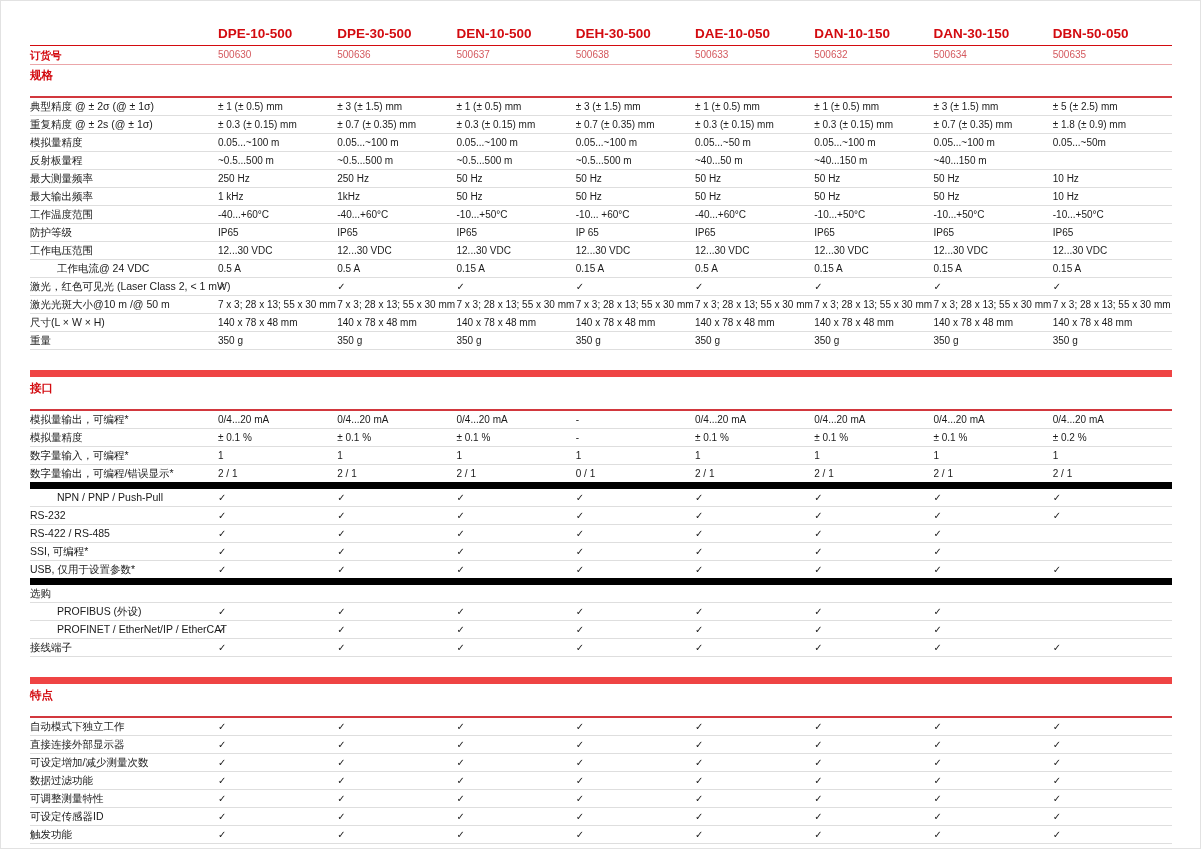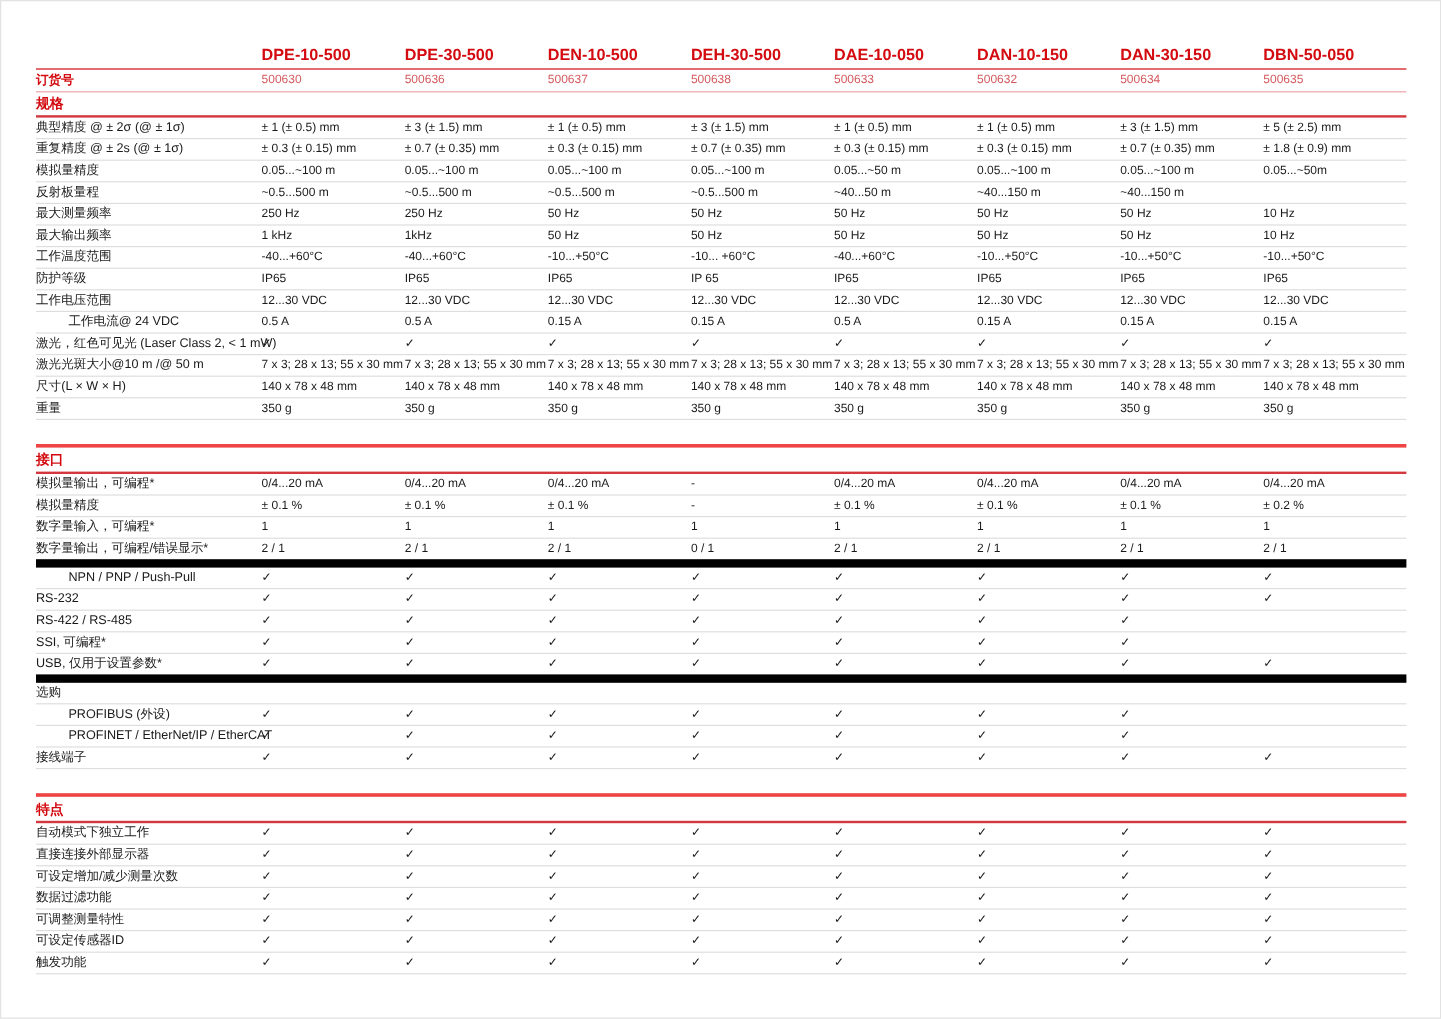--- a/index.html
+++ b/index.html
@@ -1,39 +1,39 @@
 <!DOCTYPE html>
 <html><head>
 <meta charset="utf-8">
 <style>
   html,body{margin:0;padding:0;}
   body{
     width:1201px;height:849px;position:relative;background:#ffffff;
     font-family:"Liberation Sans","DejaVu Sans",sans-serif;color:#1a1a1a;
     box-shadow:inset 0 0 0 1px #e2e2e2;overflow:hidden;
   }
-  .table{position:absolute;left:30px;top:38px;width:1142px;}
+  .table{position:absolute;left:30px;top:26px;width:1142px;}
   .row{display:grid;grid-template-columns:188px repeat(8,1fr);align-items:end;}
   .cell{font-size:10px;line-height:15px;white-space:nowrap;overflow:visible;padding:0;}
   .label-cell{font-size:10.5px;color:#1a1a1a;}
   .label-cell.indent{padding-left:27px;}
   
   .header-row{border-bottom:1px solid #d30b10;padding-bottom:3px;}
   .product-name{font-size:13.5px;font-weight:bold;color:#d30b10;line-height:16px;}
   
   .order-row{border-bottom:1px solid #eba6a9;}
   .order-row .cell{line-height:16px;padding:1px 0;}
   .order-label{font-weight:bold;color:#d30b10;}
   .order-no{color:#d4595e;}
   
   .section-header{
     font-size:11.5px;font-weight:bold;color:#d30b10;
-    line-height:14px;padding:3px 0 2px;border-bottom:2px solid #d2383e;
+    line-height:14px;padding:3px 0 14px;border-bottom:2px solid #d2383e;
   }
-  .section-header.gap{margin-top:20px;border-top:3px solid #ef4444;padding-top:4px;}
+  .section-header.gap{margin-top:20px;border-top:7px solid #ef4444;padding-top:4px;}
   
   .data-row{border-bottom:1px solid #dedede;}
   .data-row .cell{padding-top:1px;padding-bottom:1px;}
   .data-row.group-end{border-bottom:7px solid #000000;}
   .value-cell{color:#1a1a1a;}
   .value-cell.check{font-size:10px;}
 </style>
 </head>
 <body>
 

